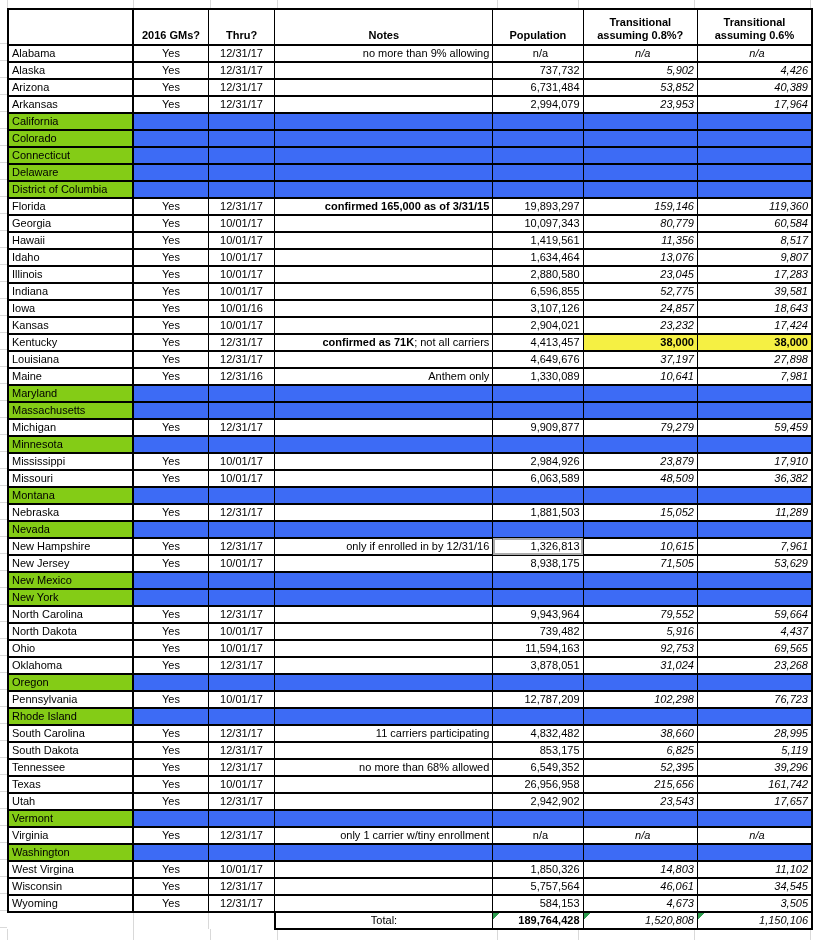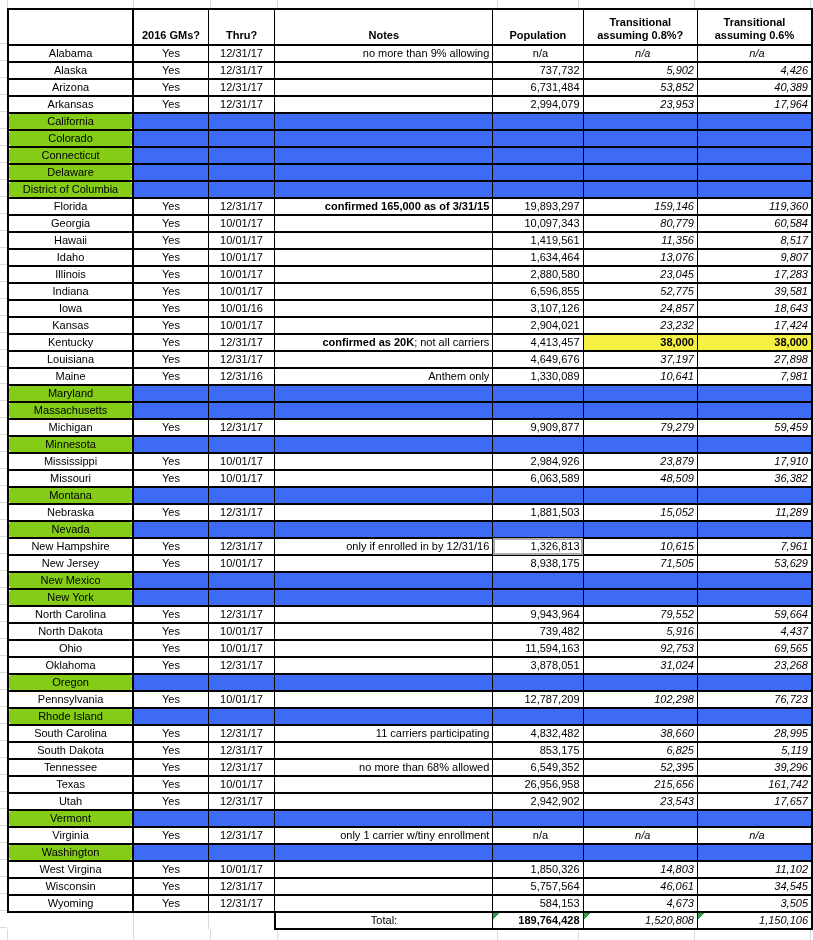--- a/index.html
+++ b/index.html
@@ -39,21 +39,21 @@
   td,th{
     border:1px solid #000;border-top-width:2px;border-bottom-width:2px;
     height:15px;line-height:15px;padding:0 3px;overflow:hidden;white-space:nowrap;
   }
   td.c0,th.c0{border-left-width:2px;border-right-width:2px;}
   td.c6,th.c6{border-right-width:2px;}
   th{
     font-weight:bold;text-align:center;vertical-align:bottom;
     height:32px;line-height:13px;padding:0 1px 2px;white-space:pre-line;
   }
-  .state{text-align:center;border-radius:6px;}
+  .state{text-align:left;}
   .gms,.thru{text-align:center;}
   .notes{text-align:right;margin-left:32px;}
   .pop,.tval{text-align:right;}
   .tval{font-style:italic;}
   td.na{text-align:center;padding-left:8px;}
   td.yellow{background:var(--yellow);font-weight:bold;font-style:normal;}
   td.selected{outline:2px solid #ABABAB;outline-offset:-2px;}
   tr.empty td{background:var(--blue);}
   tr.empty td.c0{background:#84cc16;}
   tfoot td.plain{border:none;border-right:1px solid var(--grey);background:#fff;}
@@ -247,21 +247,21 @@
           <td class="c2 thru">10/01/17</td>
           <td class="c3 notes"></td>
           <td class="c4 pop">2,904,021</td>
           <td class="c5 tval">23,232</td>
           <td class="c6 tval">17,424</td>
         </tr>
         <tr>
           <td class="c0 state">Kentucky</td>
           <td class="c1 gms">Yes</td>
           <td class="c2 thru">12/31/17</td>
-          <td class="c3 notes"><b>confirmed as 20K</b>; not all carriers</td>
+          <td class="c3 notes"><b>confirmed as 71K</b>; not all carriers</td>
           <td class="c4 pop">4,413,457</td>
           <td class="c5 tval yellow">38,000</td>
           <td class="c6 tval yellow">38,000</td>
         </tr>
         <tr>
           <td class="c0 state">Louisiana</td>
           <td class="c1 gms">Yes</td>
           <td class="c2 thru">12/31/17</td>
           <td class="c3 notes"></td>
           <td class="c4 pop">4,649,676</td>

